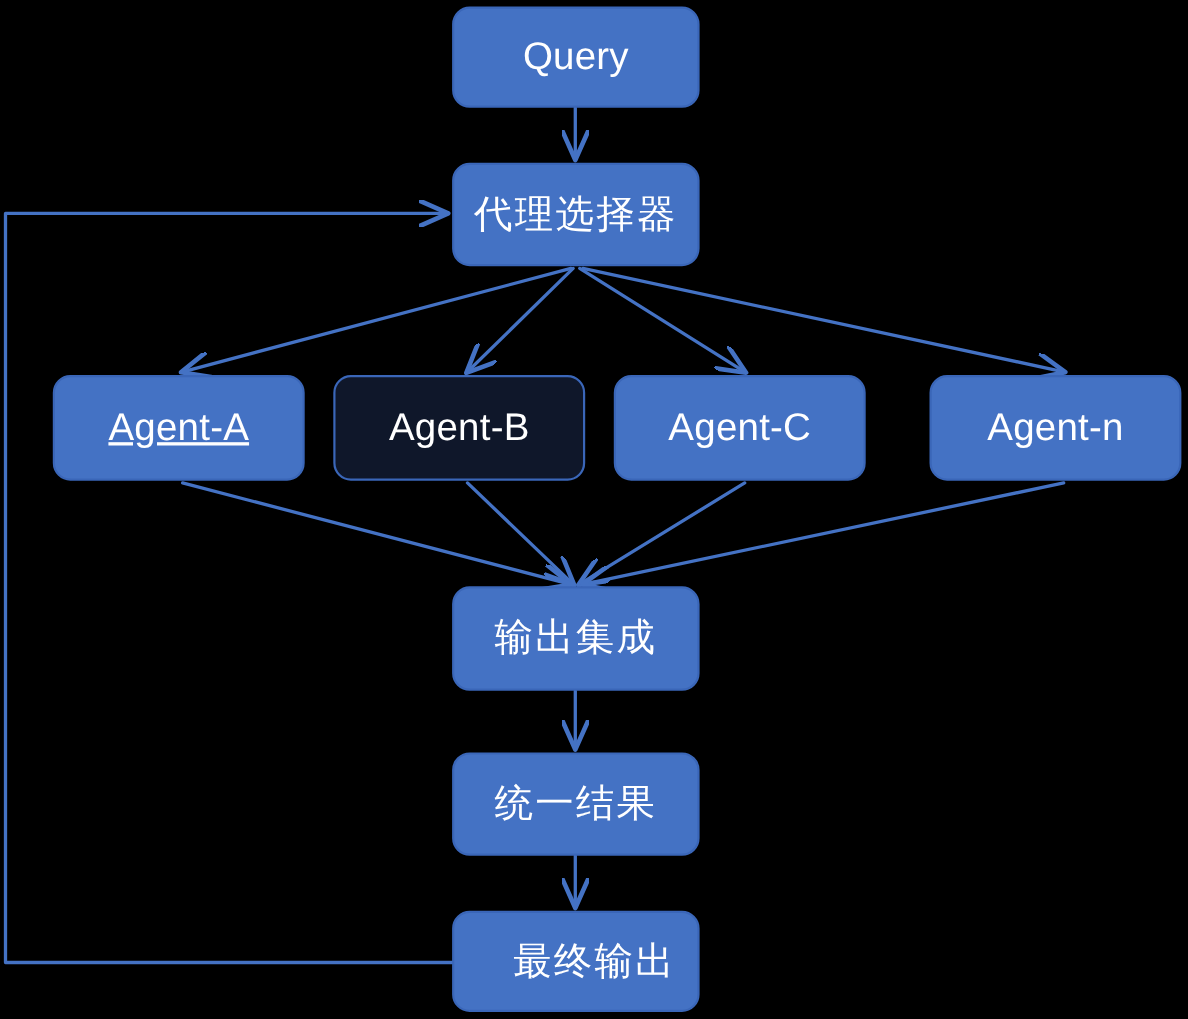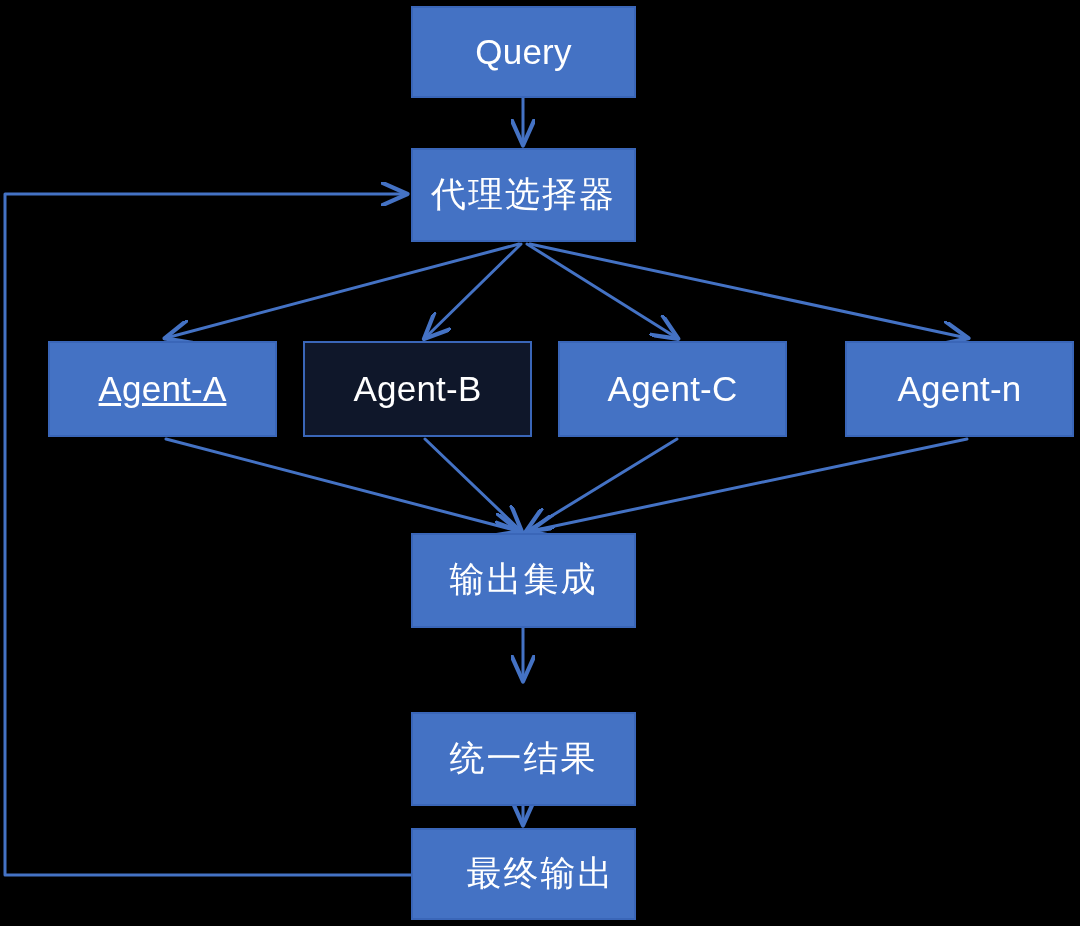--- a/index.html
+++ b/index.html
@@ -28,38 +28,38 @@
     height: 926px;
   }
   .node {
     position: absolute;
     box-sizing: border-box;
     display: flex;
     align-items: center;
     justify-content: center;
     background: #4472C4;
     border: 2px solid #3A66B8;
-    border-radius: 0;
+    border-radius: 16px;
     color: #FFFFFF;
     text-align: center;
     line-height: 1.1;
     user-select: none;
   }
   .node-label {
     display: block;
     white-space: nowrap;
   }
   .label-latin {
     font-family: "Liberation Sans", "DejaVu Sans", sans-serif;
     font-size: 35px;
     font-weight: 400;
     letter-spacing: 0.2px;
   }
   .label-cjk {
-    font-family: Liberation Serif, serif;
+    font-family: Liberation Sans, sans-serif;
     font-size: 35px;
     font-weight: 400;
     letter-spacing: 2px;
   }
 </style>
 </head>
 <body>
 
 <div id="diagram-canvas">
 
@@ -100,21 +100,21 @@
       </div>
       <div class="node" style="left: 558px; top: 341px; width: 229px; height: 96px; background: rgb(68, 114, 196); border-color: rgb(58, 102, 184); color: #ffffff;">
         <span class="node-label label-latin">Agent-C</span>
       </div>
       <div class="node" style="left: 845px; top: 341px; width: 229px; height: 96px; background: rgb(68, 114, 196); border-color: rgb(58, 102, 184); color: rgb(255, 255, 255);">
         <span class="node-label label-latin">Agent-n</span>
       </div>
       <div class="node" style="left: 411px; top: 533px; width: 225px; height: 95px; background: rgb(68, 114, 196); border-color: rgb(58, 102, 184); color: rgb(255, 255, 255);">
         <span class="node-label label-cjk">输出集成</span>
       </div>
-      <div class="node" style="left: 411px; top: 684px; width: 225px; height: 94px; background: rgb(68, 114, 196); border-color: rgb(58, 102, 184); color: rgb(255, 255, 255); margin-top: 28px;">
+      <div class="node" style="left: 411px; top: 684px; width: 225px; height: 94px; background: rgb(68, 114, 196); border-color: rgb(58, 102, 184); color: rgb(255, 255, 255);">
         <span class="node-label label-cjk">统一结果</span>
       </div>
       <div class="node" style="left: 411px; top: 828px; width: 225px; height: 92px; background: rgb(68, 114, 196); border-color: rgb(58, 102, 184); color: rgb(255, 255, 255); padding-left: 34px;">
         <span class="node-label label-cjk">最终输出</span>
       </div>
     </div>
 
 </div>
 
 </body></html>

